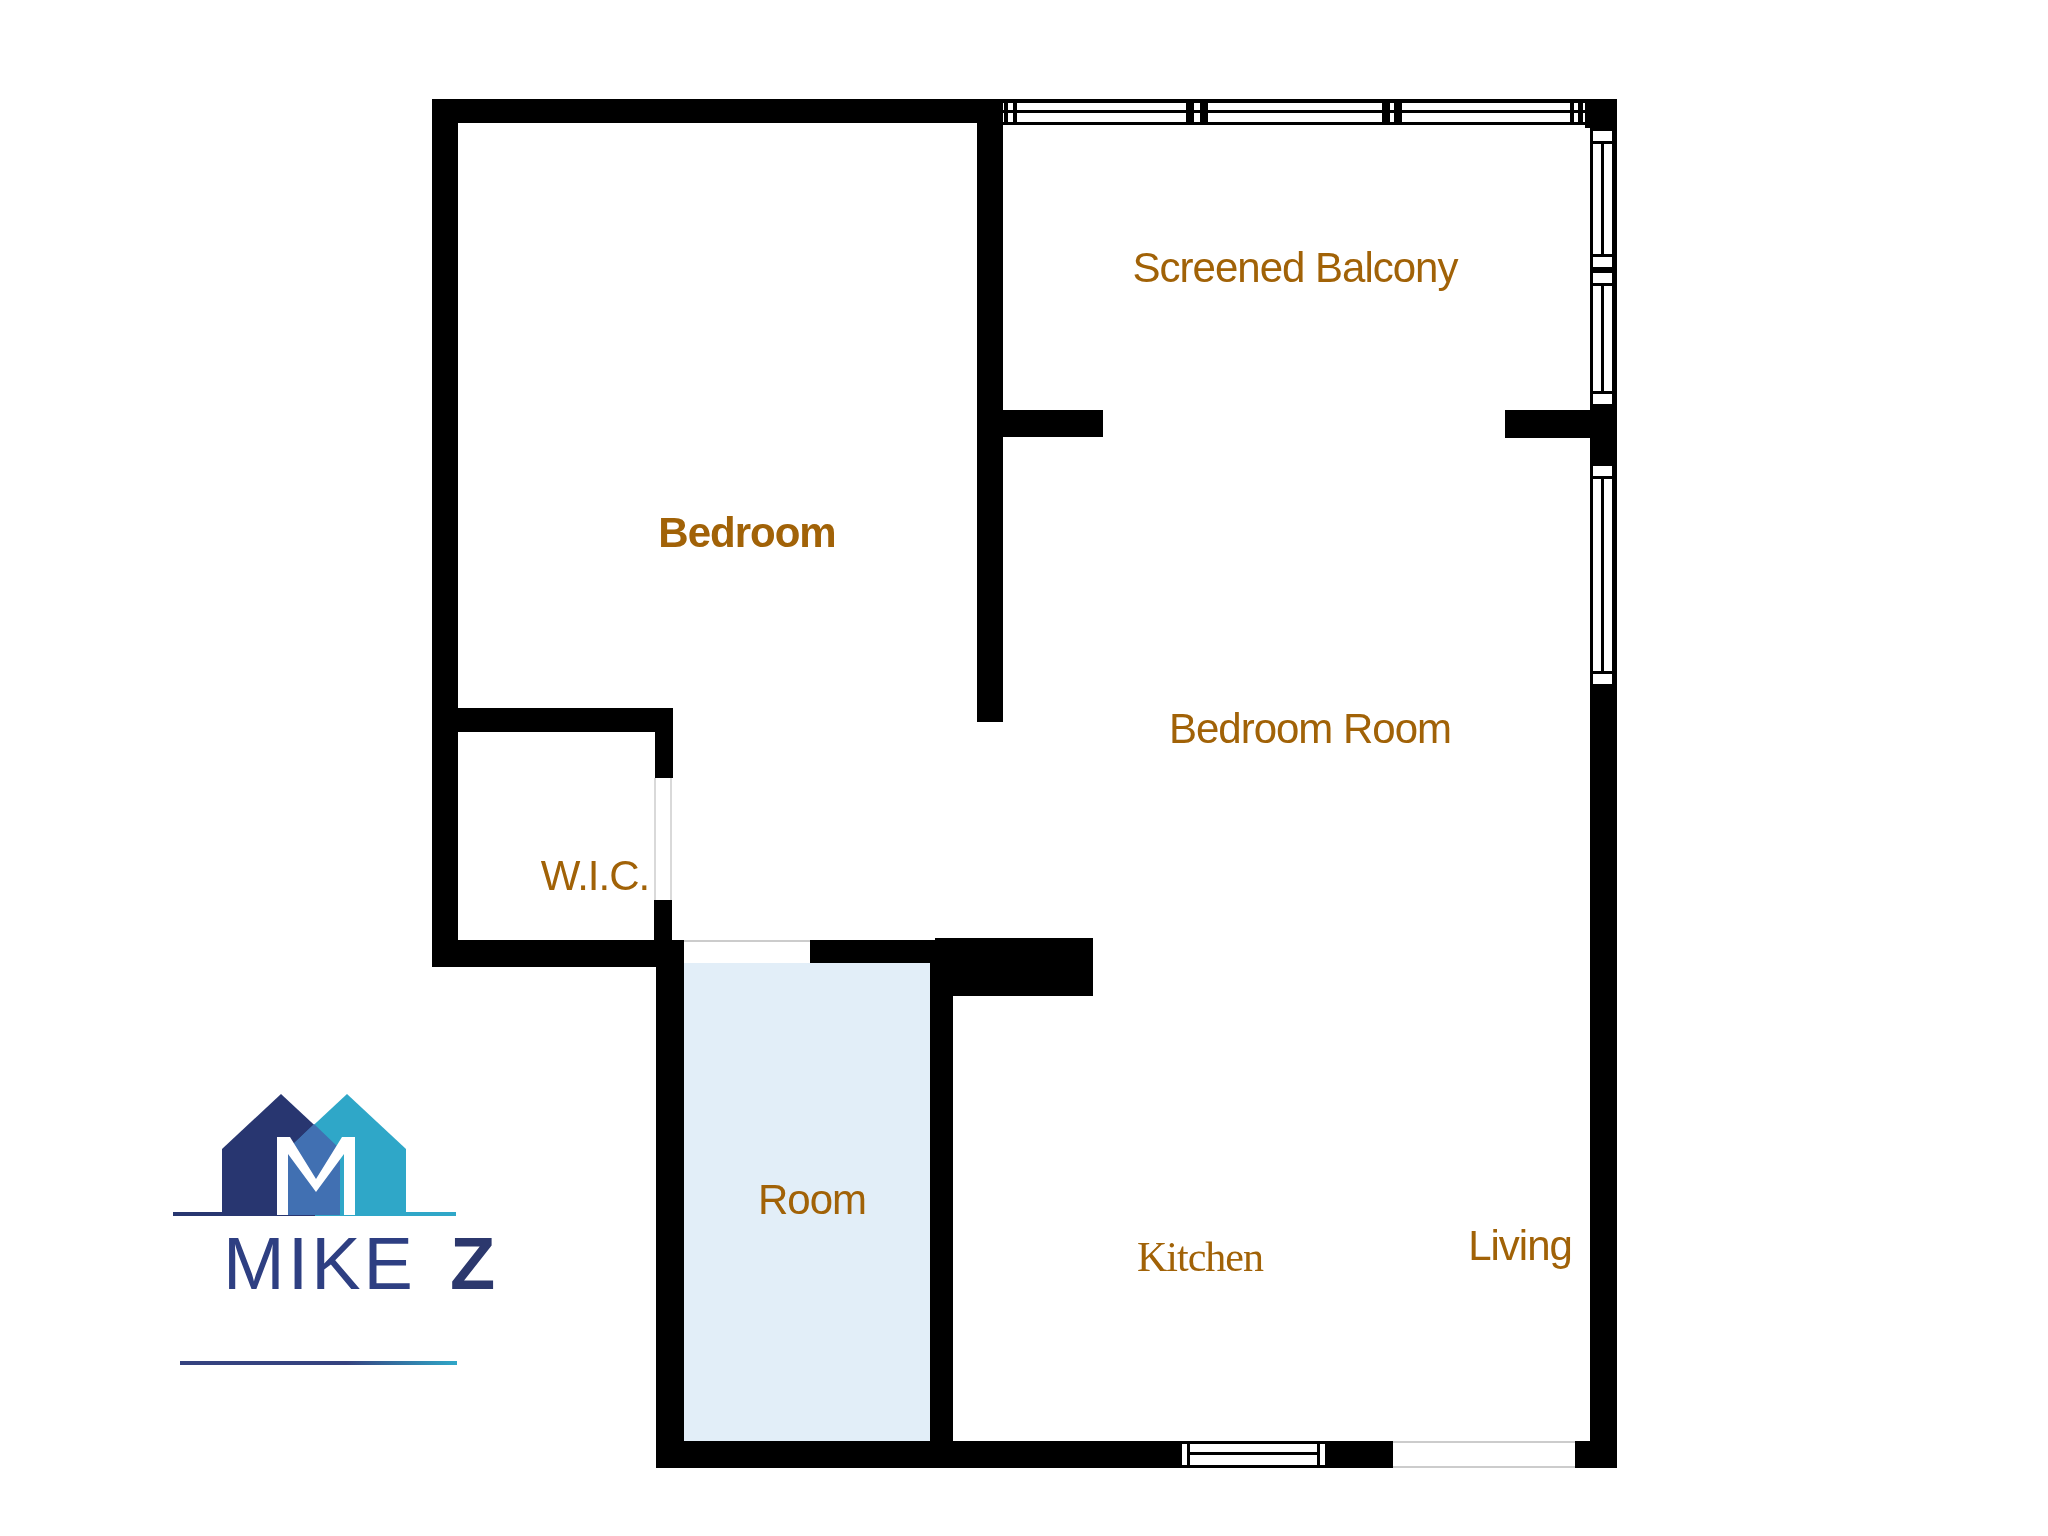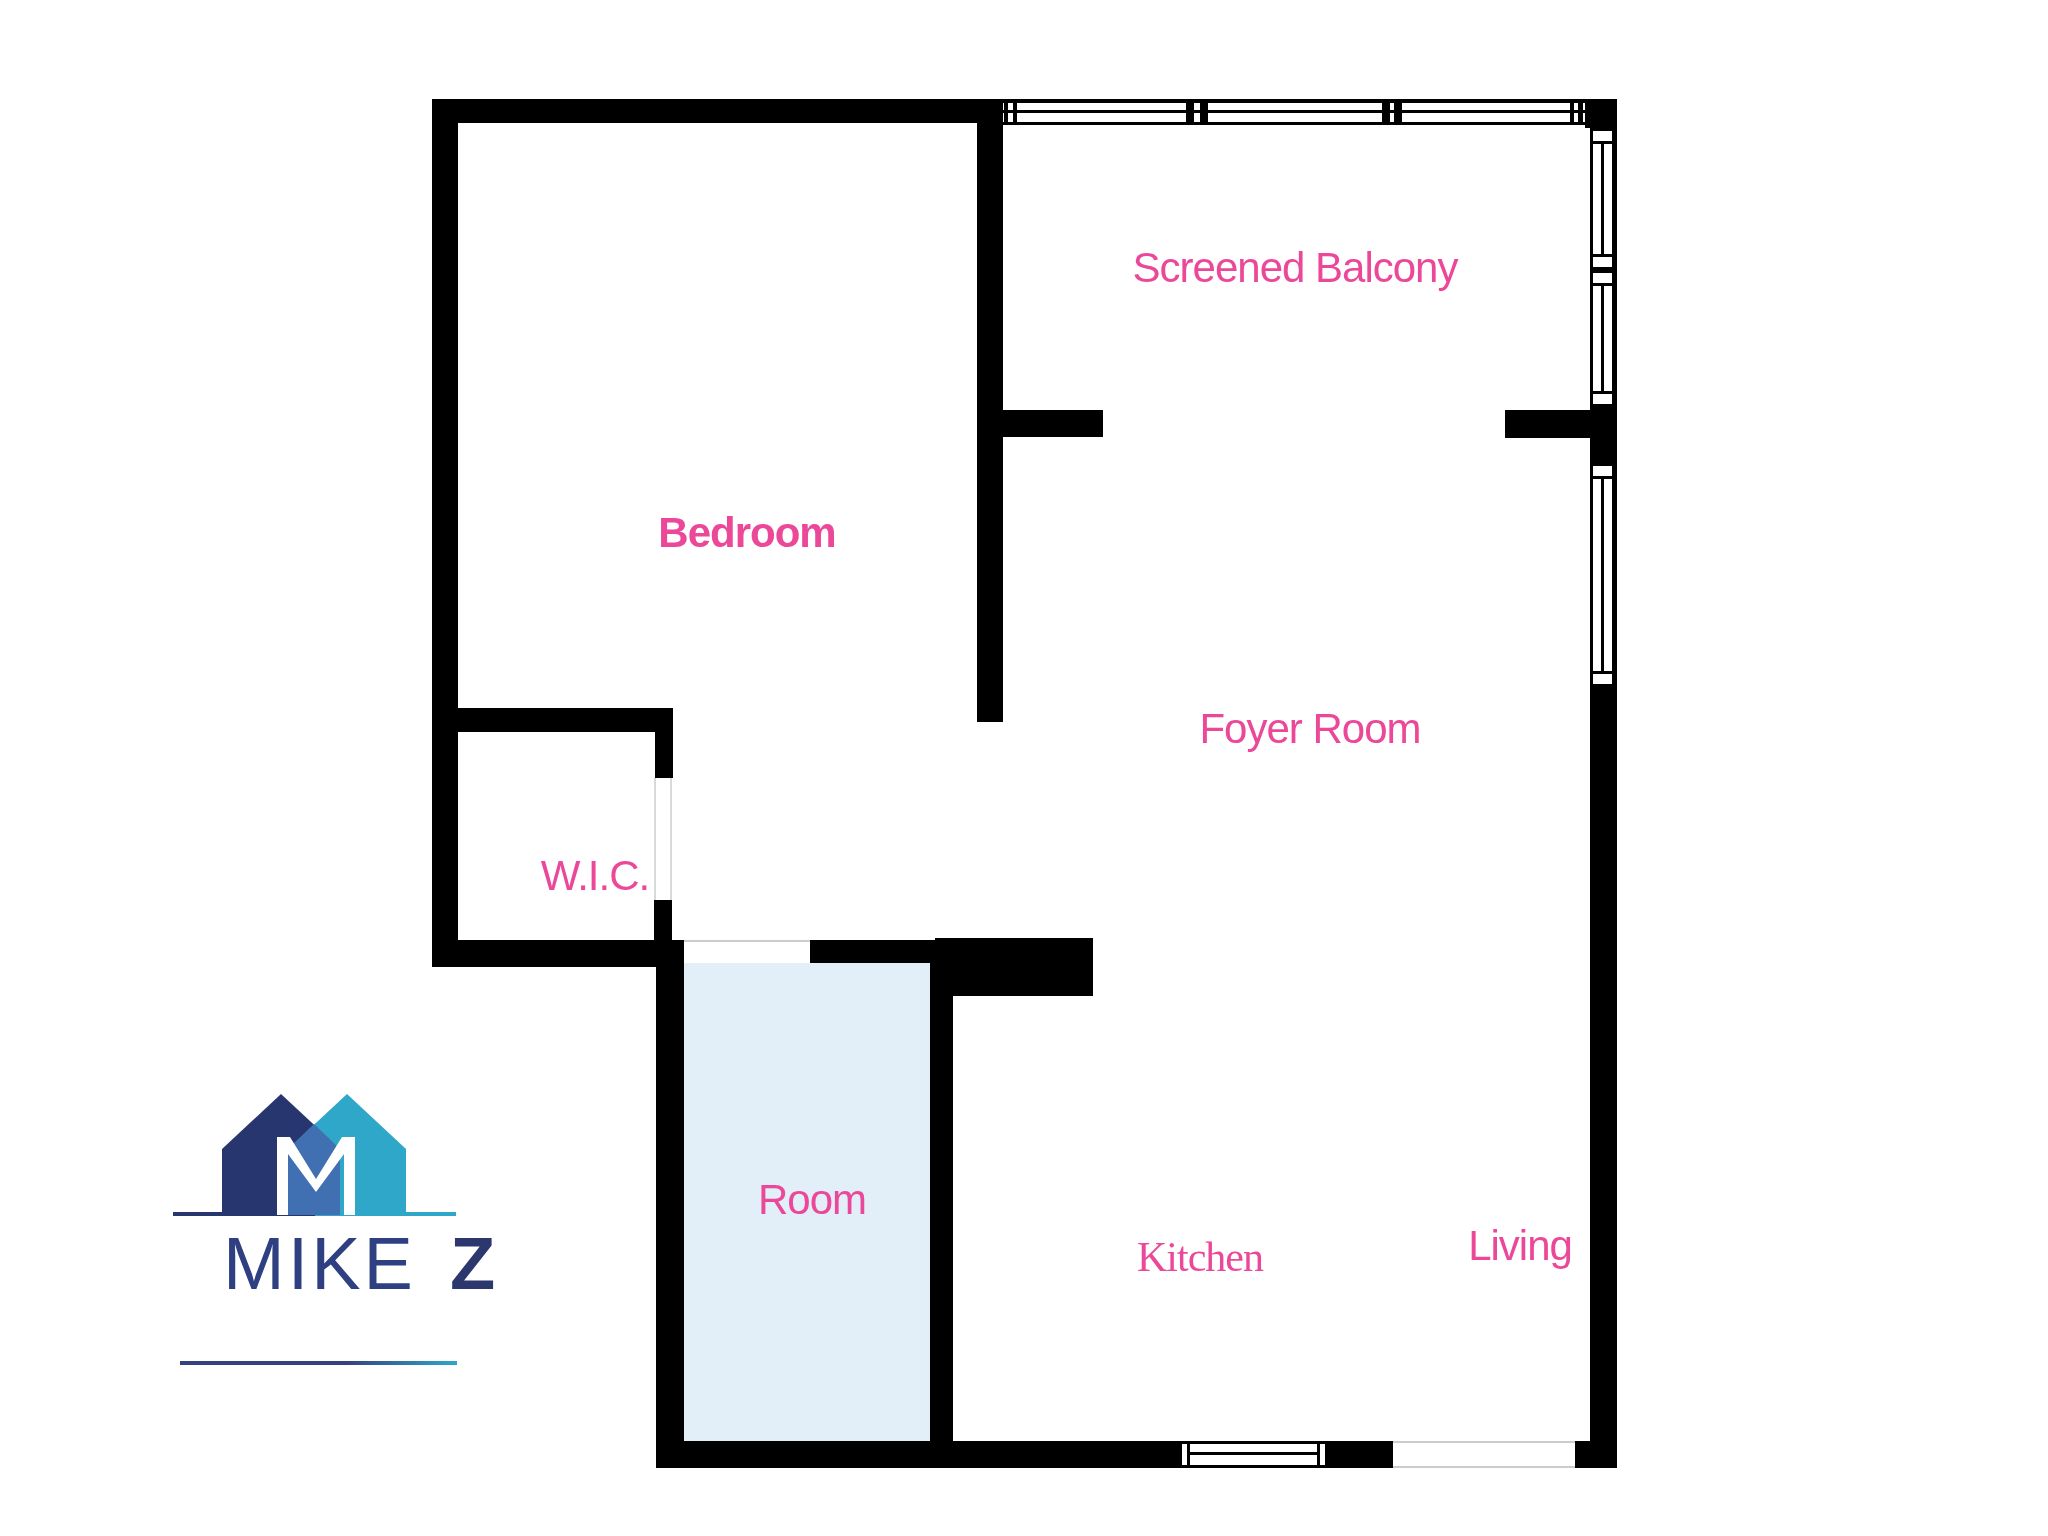--- a/index.html
+++ b/index.html
@@ -5,21 +5,21 @@
   html,body{margin:0;padding:0;background:#ffffff;}
   #canvas{position:relative;width:2048px;height:1536px;background:#ffffff;overflow:hidden;
           font-family:"Liberation Sans", sans-serif;}
   .w{position:absolute;background:#000000;}
   .fill{position:absolute;}
   .win{position:absolute;background:#ffffff;}
   .ln{position:absolute;background:#000000;}
   .lngray{position:absolute;background:#cccccc;}
   .lngray2{position:absolute;background:#d9d9d9;}
   .room-label{position:absolute;transform:translate(-50%,-50%);
-              font-size:42px;letter-spacing:-1px;color:#ec4899;white-space:nowrap;}
+              font-size:42px;letter-spacing:-1px;color:#a16207;white-space:nowrap;}
   .logo-line1{position:absolute;left:183px;top:1221px;display:flex;align-items:baseline;gap:34px;}
   .logo-mike{font-size:74px;font-weight:400;letter-spacing:3px;color:#2e3f82;margin-left:40px;}
   .logo-z{font-size:74px;font-weight:700;color:#2c386d;}
   .logo-rentals{position:absolute;left:183px;top:1291px;font-size:60px;font-weight:700;
                 letter-spacing:-0.5px;color:#2c386d;}
   .logo-rule{position:absolute;left:180px;top:1361px;width:277px;height:4px;
              background:linear-gradient(to right,#35427f 60%,#2fa7c8);}
 </style>
 </head>
 <body>
@@ -94,21 +94,21 @@
   <div class="ln" style="left:1325px;top:1441px;width:3px;height:27px;"></div>
 
   <div class="lngray" style="left:1393px;top:1441px;width:182px;height:2px;"></div>
   <div class="lngray" style="left:1393px;top:1466px;width:182px;height:2px;"></div>
   <div class="lngray2" style="left:654px;top:778px;width:2px;height:122px;"></div>
   <div class="lngray2" style="left:670px;top:778px;width:2px;height:122px;"></div>
   <div class="lngray" style="left:684px;top:940px;width:126px;height:2px;"></div>
 
   <span class="room-label" style="left:1295px;top:268px;">Screened Balcony</span>
   <span class="room-label" style="left:747px;top:533px;font-weight:bold;">Bedroom</span>
-  <span class="room-label" style="left:1310px;top:729px;">Foyer Room</span>
+  <span class="room-label" style="left:1310px;top:729px;">Bedroom Room</span>
   <span class="room-label" style="left:595px;top:876px;">W.I.C.</span>
   <span class="room-label" style="left:812px;top:1200px;">Room</span>
   <span class="room-label" style="left:1200px;top:1257px;font-family:Liberation Serif, serif;">Kitchen</span>
   <span class="room-label" style="left:1520px;top:1246px;">Living</span>
 
   <svg style="position:absolute;left:150px;top:1080px;" width="360" height="150" viewBox="150 1080 360 150">
     <rect x="173" y="1212" width="142" height="4" fill="#283670"></rect>
     <rect x="315" y="1212" width="141" height="4" fill="#2fa7c8"></rect>
     <polygon points="222,1215 222,1149 281,1094 340,1149 340,1215" fill="#283670"></polygon>
     <polygon points="288,1215 288,1149 347,1094 406,1149 406,1215" fill="#2fa7c8"></polygon>

